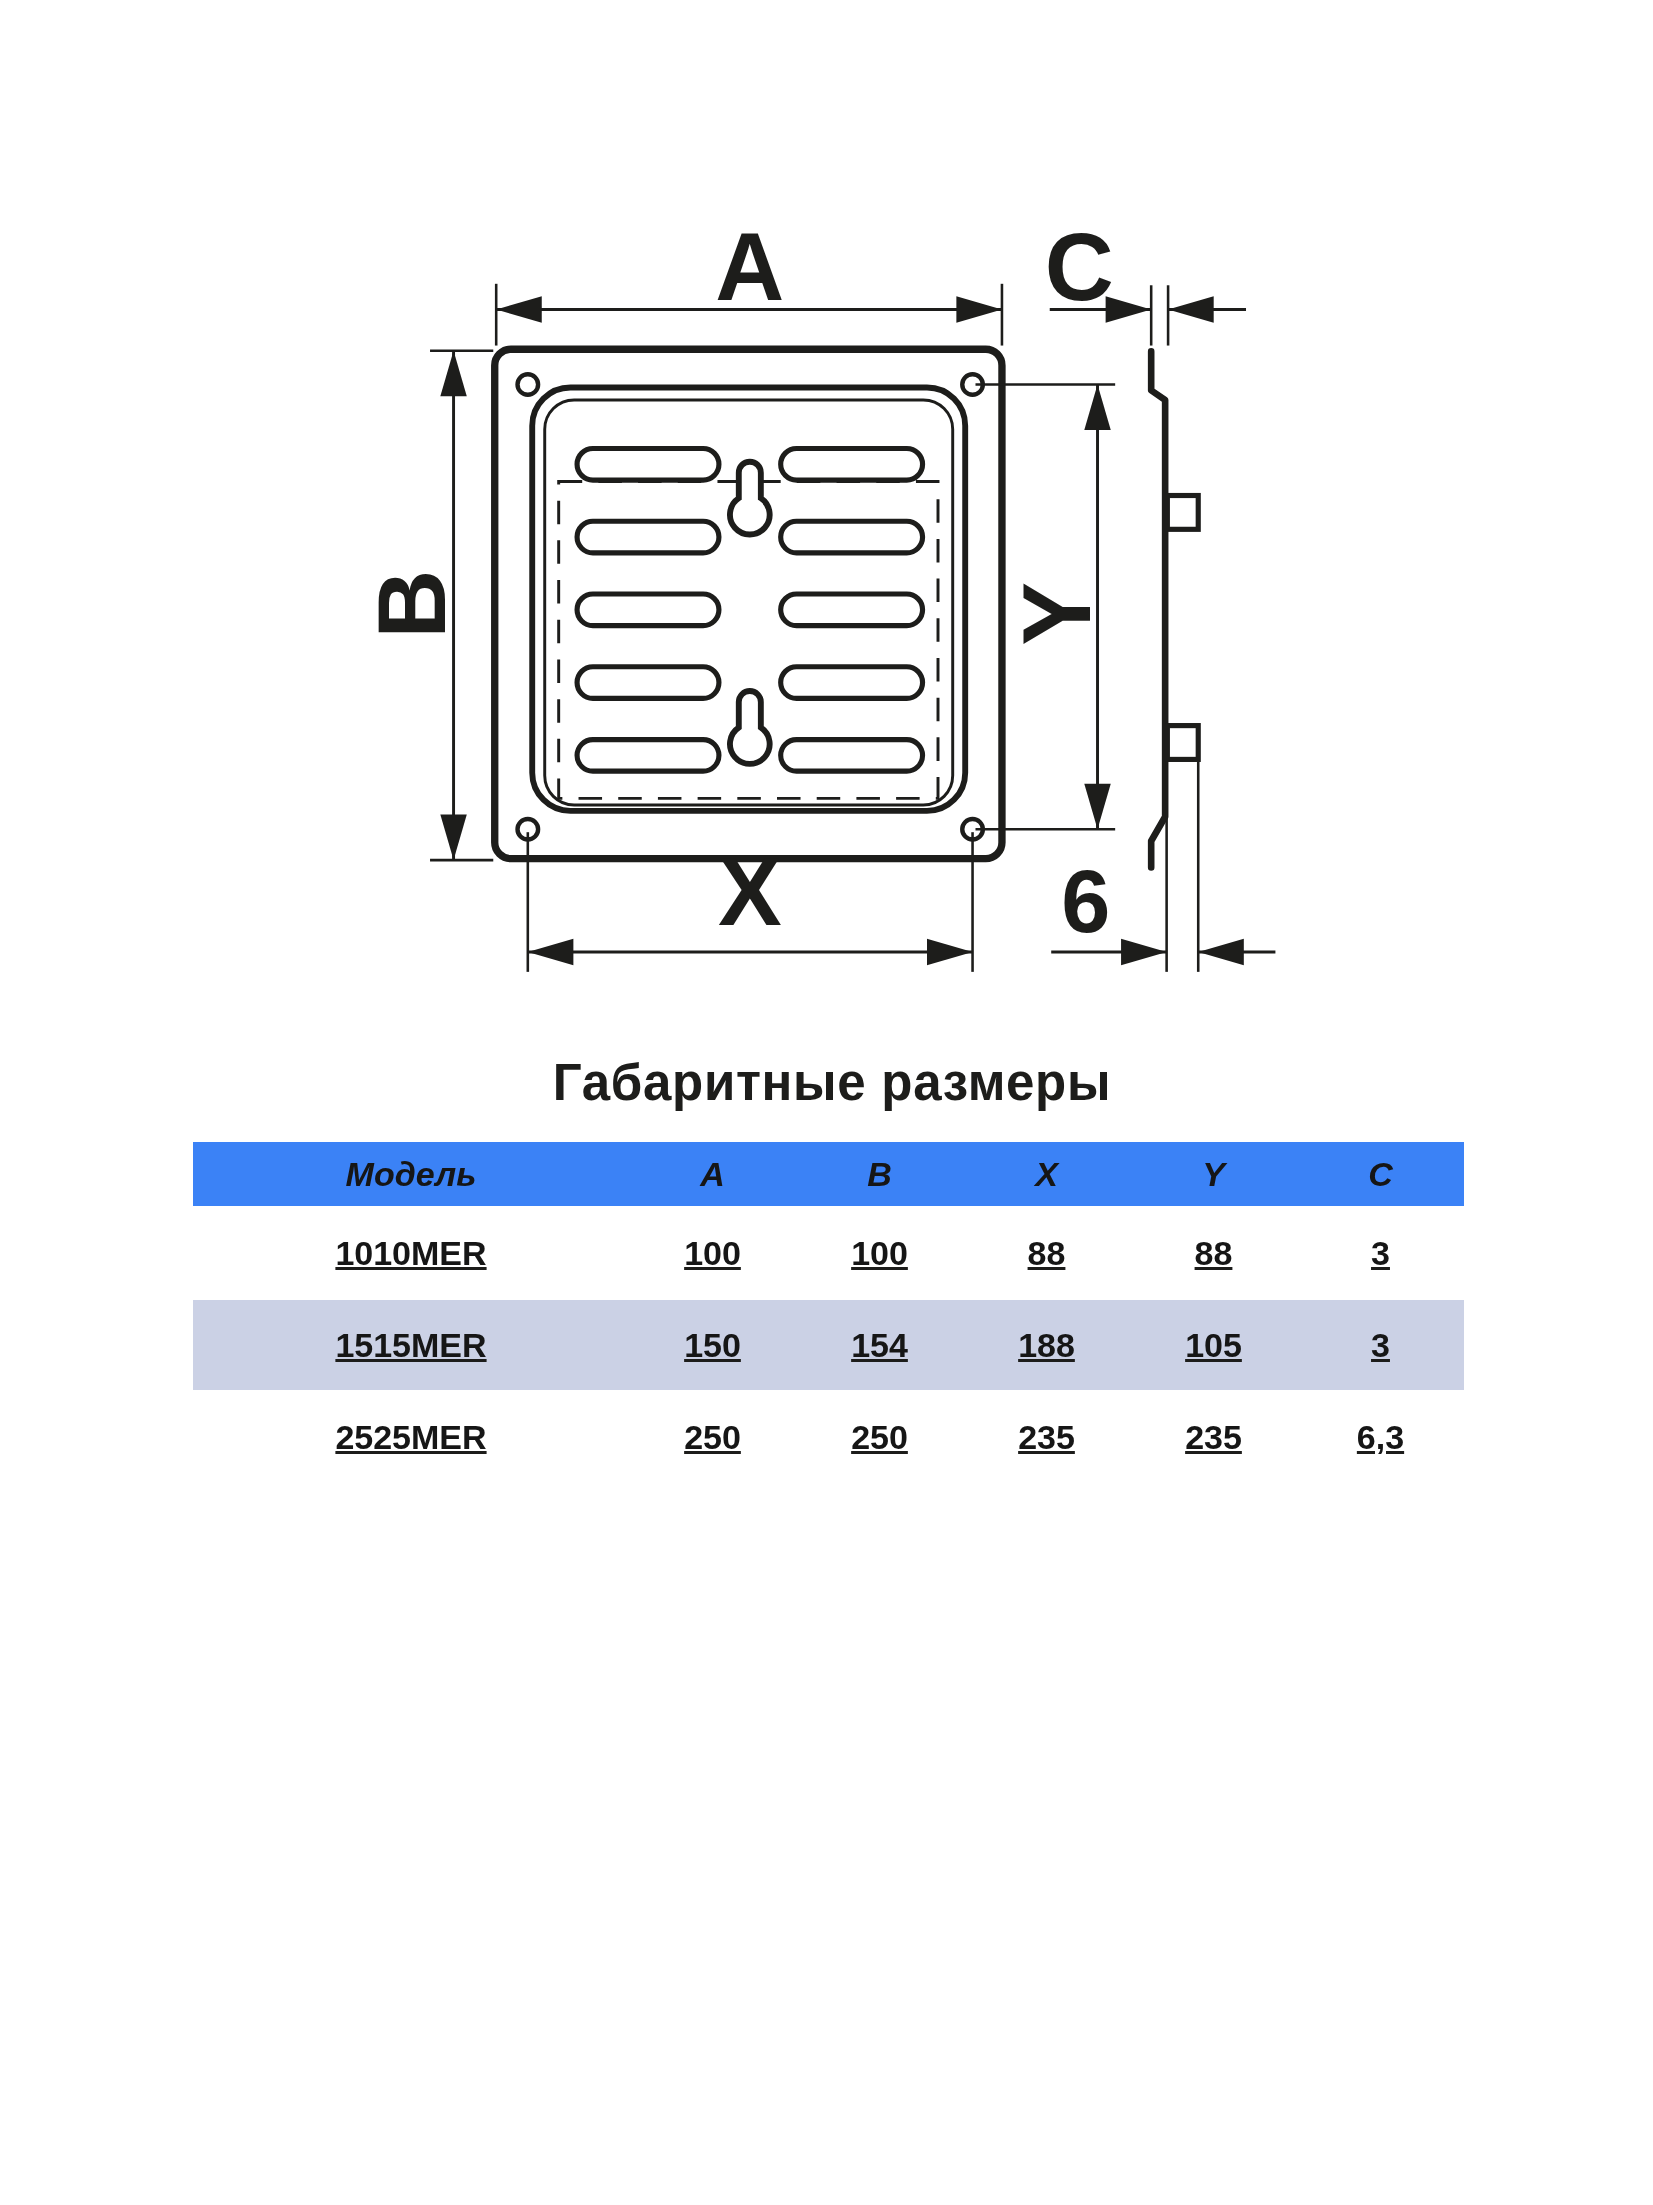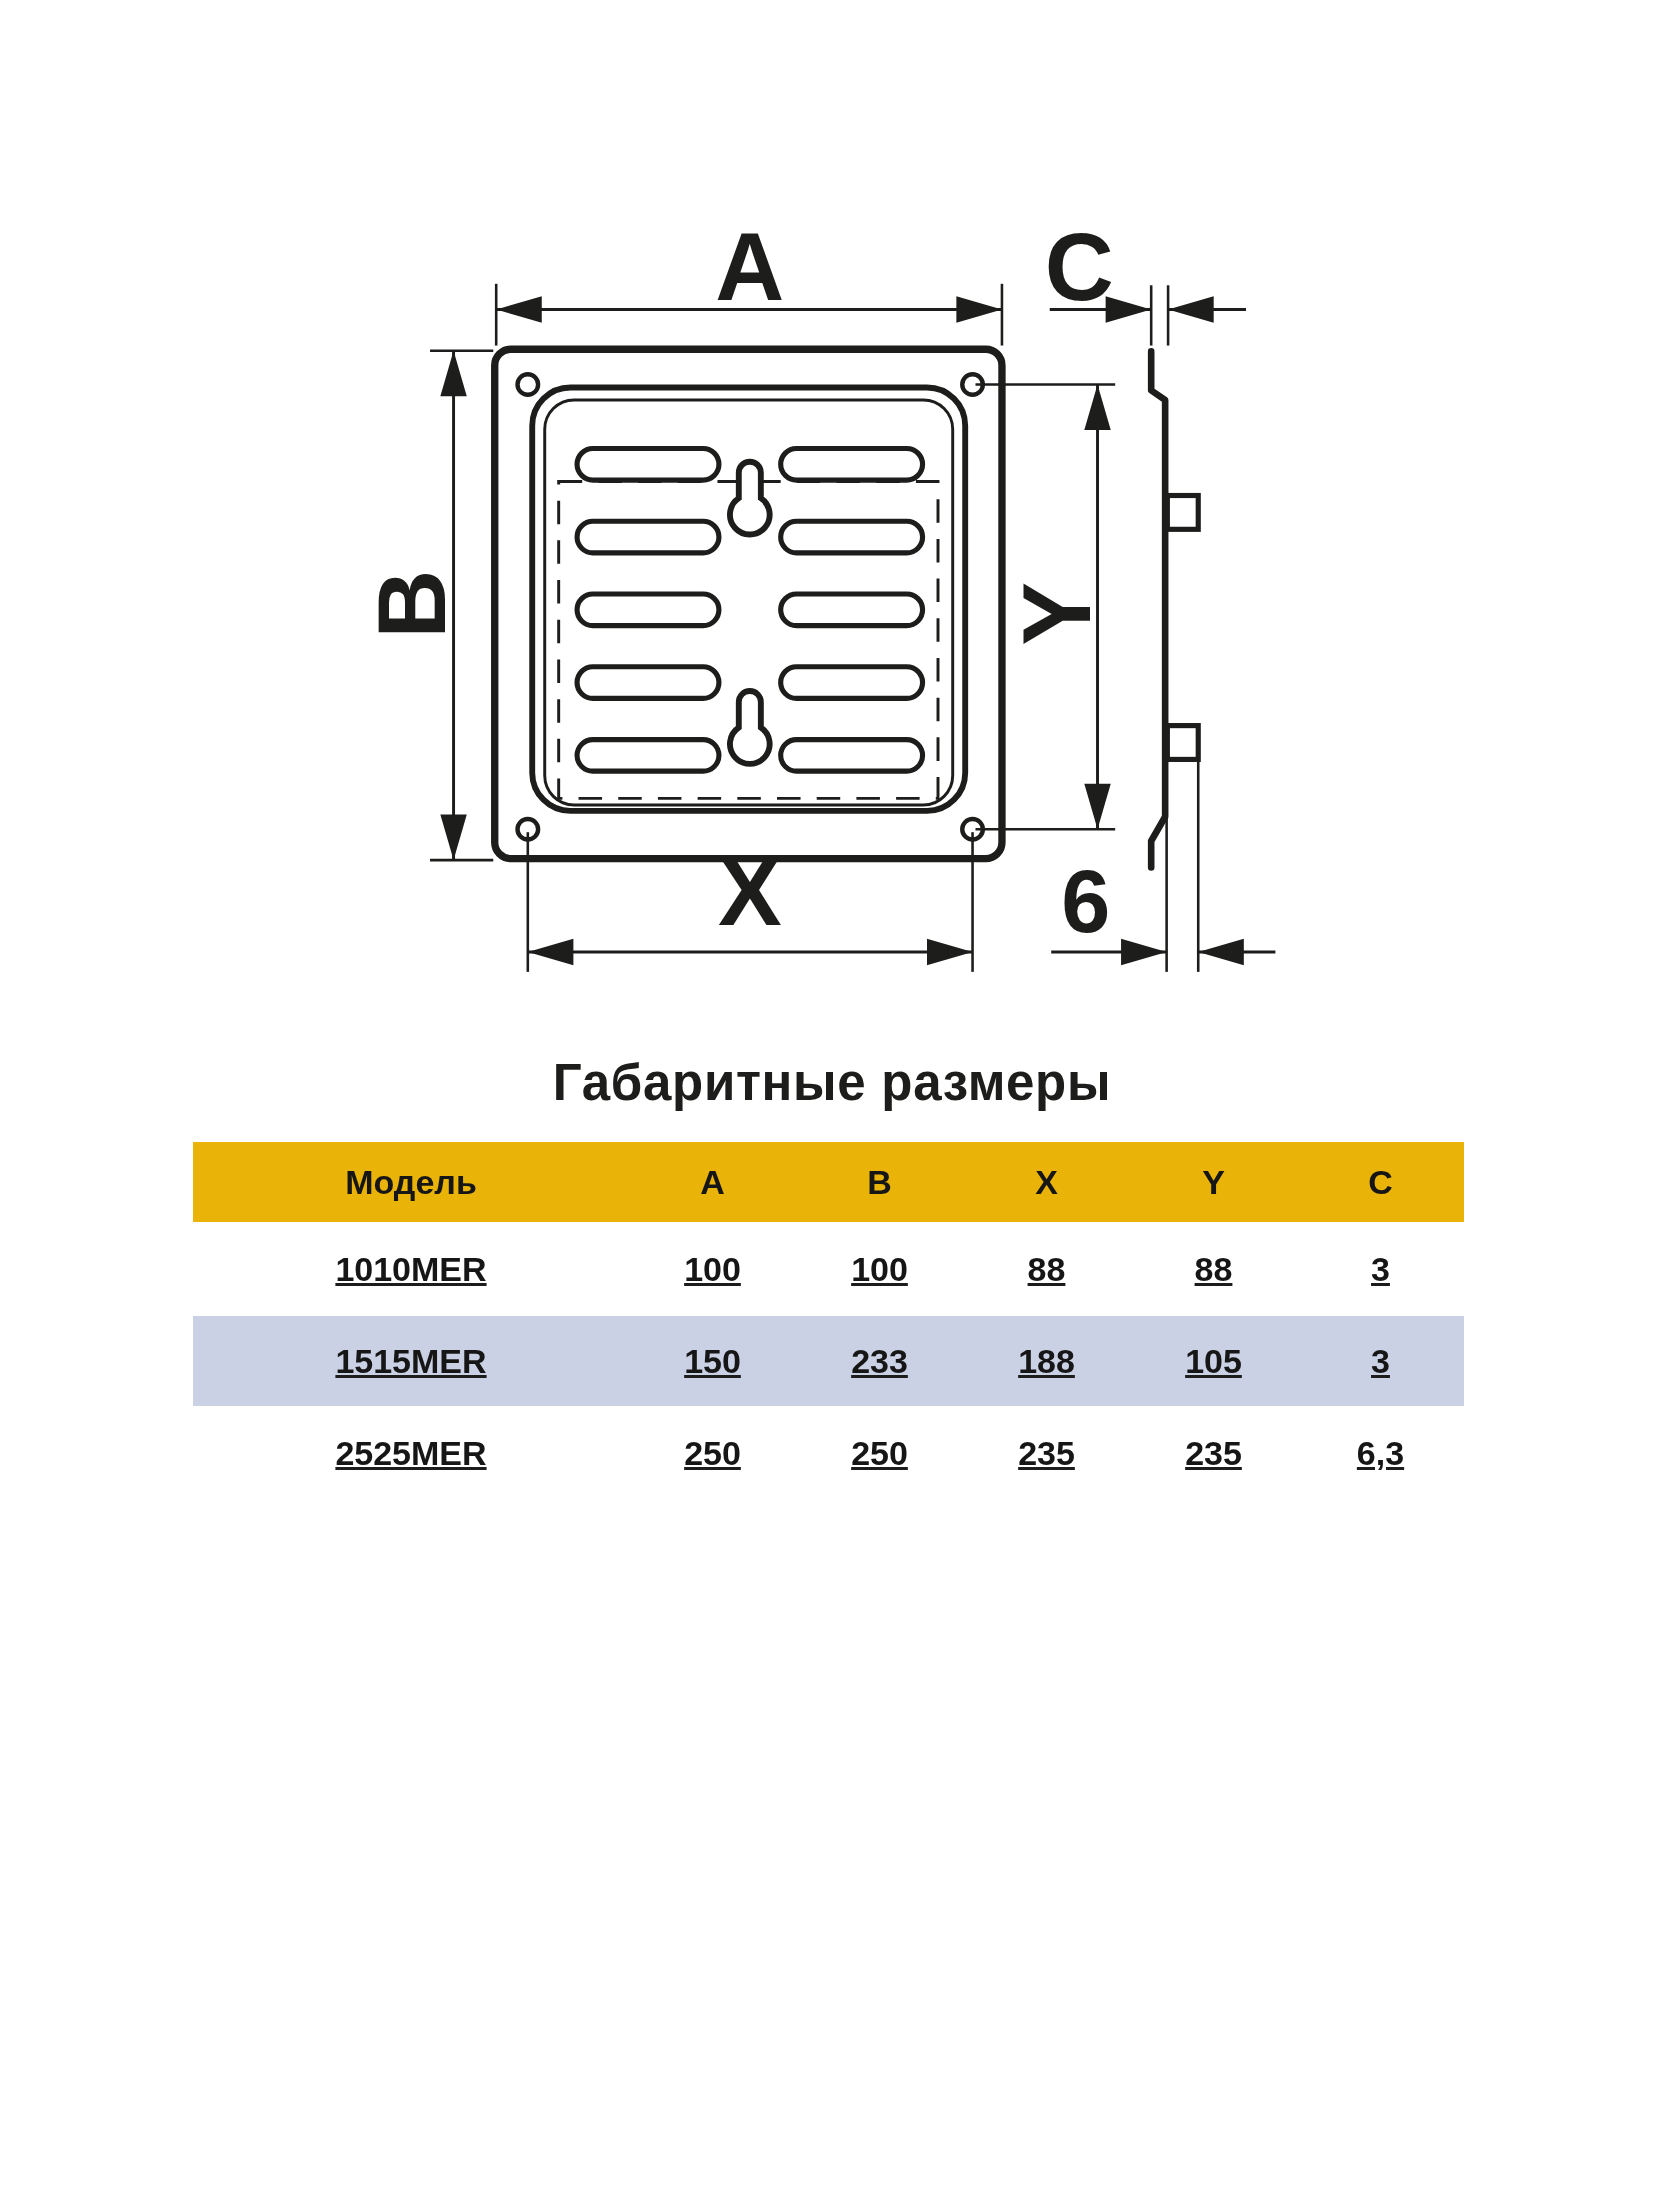--- a/index.html
+++ b/index.html
@@ -49,21 +49,21 @@
   table.size-table col.c-model { width: 436px; }
   table.size-table col.c-num { width: 167px; }
   table.size-table th, table.size-table td {
     text-align: center;
     vertical-align: middle;
     font-size: 34px;
     font-weight: bold;
     color: #161616;
     padding: 0;
   }
-  table.size-table thead tr { height: 80px; background: #eab308; }
+  table.size-table thead tr { height: 64px; background: #3b82f6; font-style: italic; }
   table.size-table tbody tr { height: 90px; text-decoration: underline; }
   table.size-table tbody tr:nth-child(odd) { background: #ffffff; }
   table.size-table tbody tr:nth-child(even) { background: #cbd1e5; }
 </style>
 </head>
 <body>
 
 <div class="page">
 
   <div class="drawing-wrap">
@@ -189,21 +189,21 @@
           <td>1010MER</td>
           <td>100</td>
           <td>100</td>
           <td>88</td>
           <td>88</td>
           <td>3</td>
         </tr>
         <tr>
           <td>1515MER</td>
           <td>150</td>
-          <td>233</td>
+          <td>154</td>
           <td>188</td>
           <td>105</td>
           <td>3</td>
         </tr>
         <tr>
           <td>2525MER</td>
           <td>250</td>
           <td>250</td>
           <td>235</td>
           <td>235</td>

